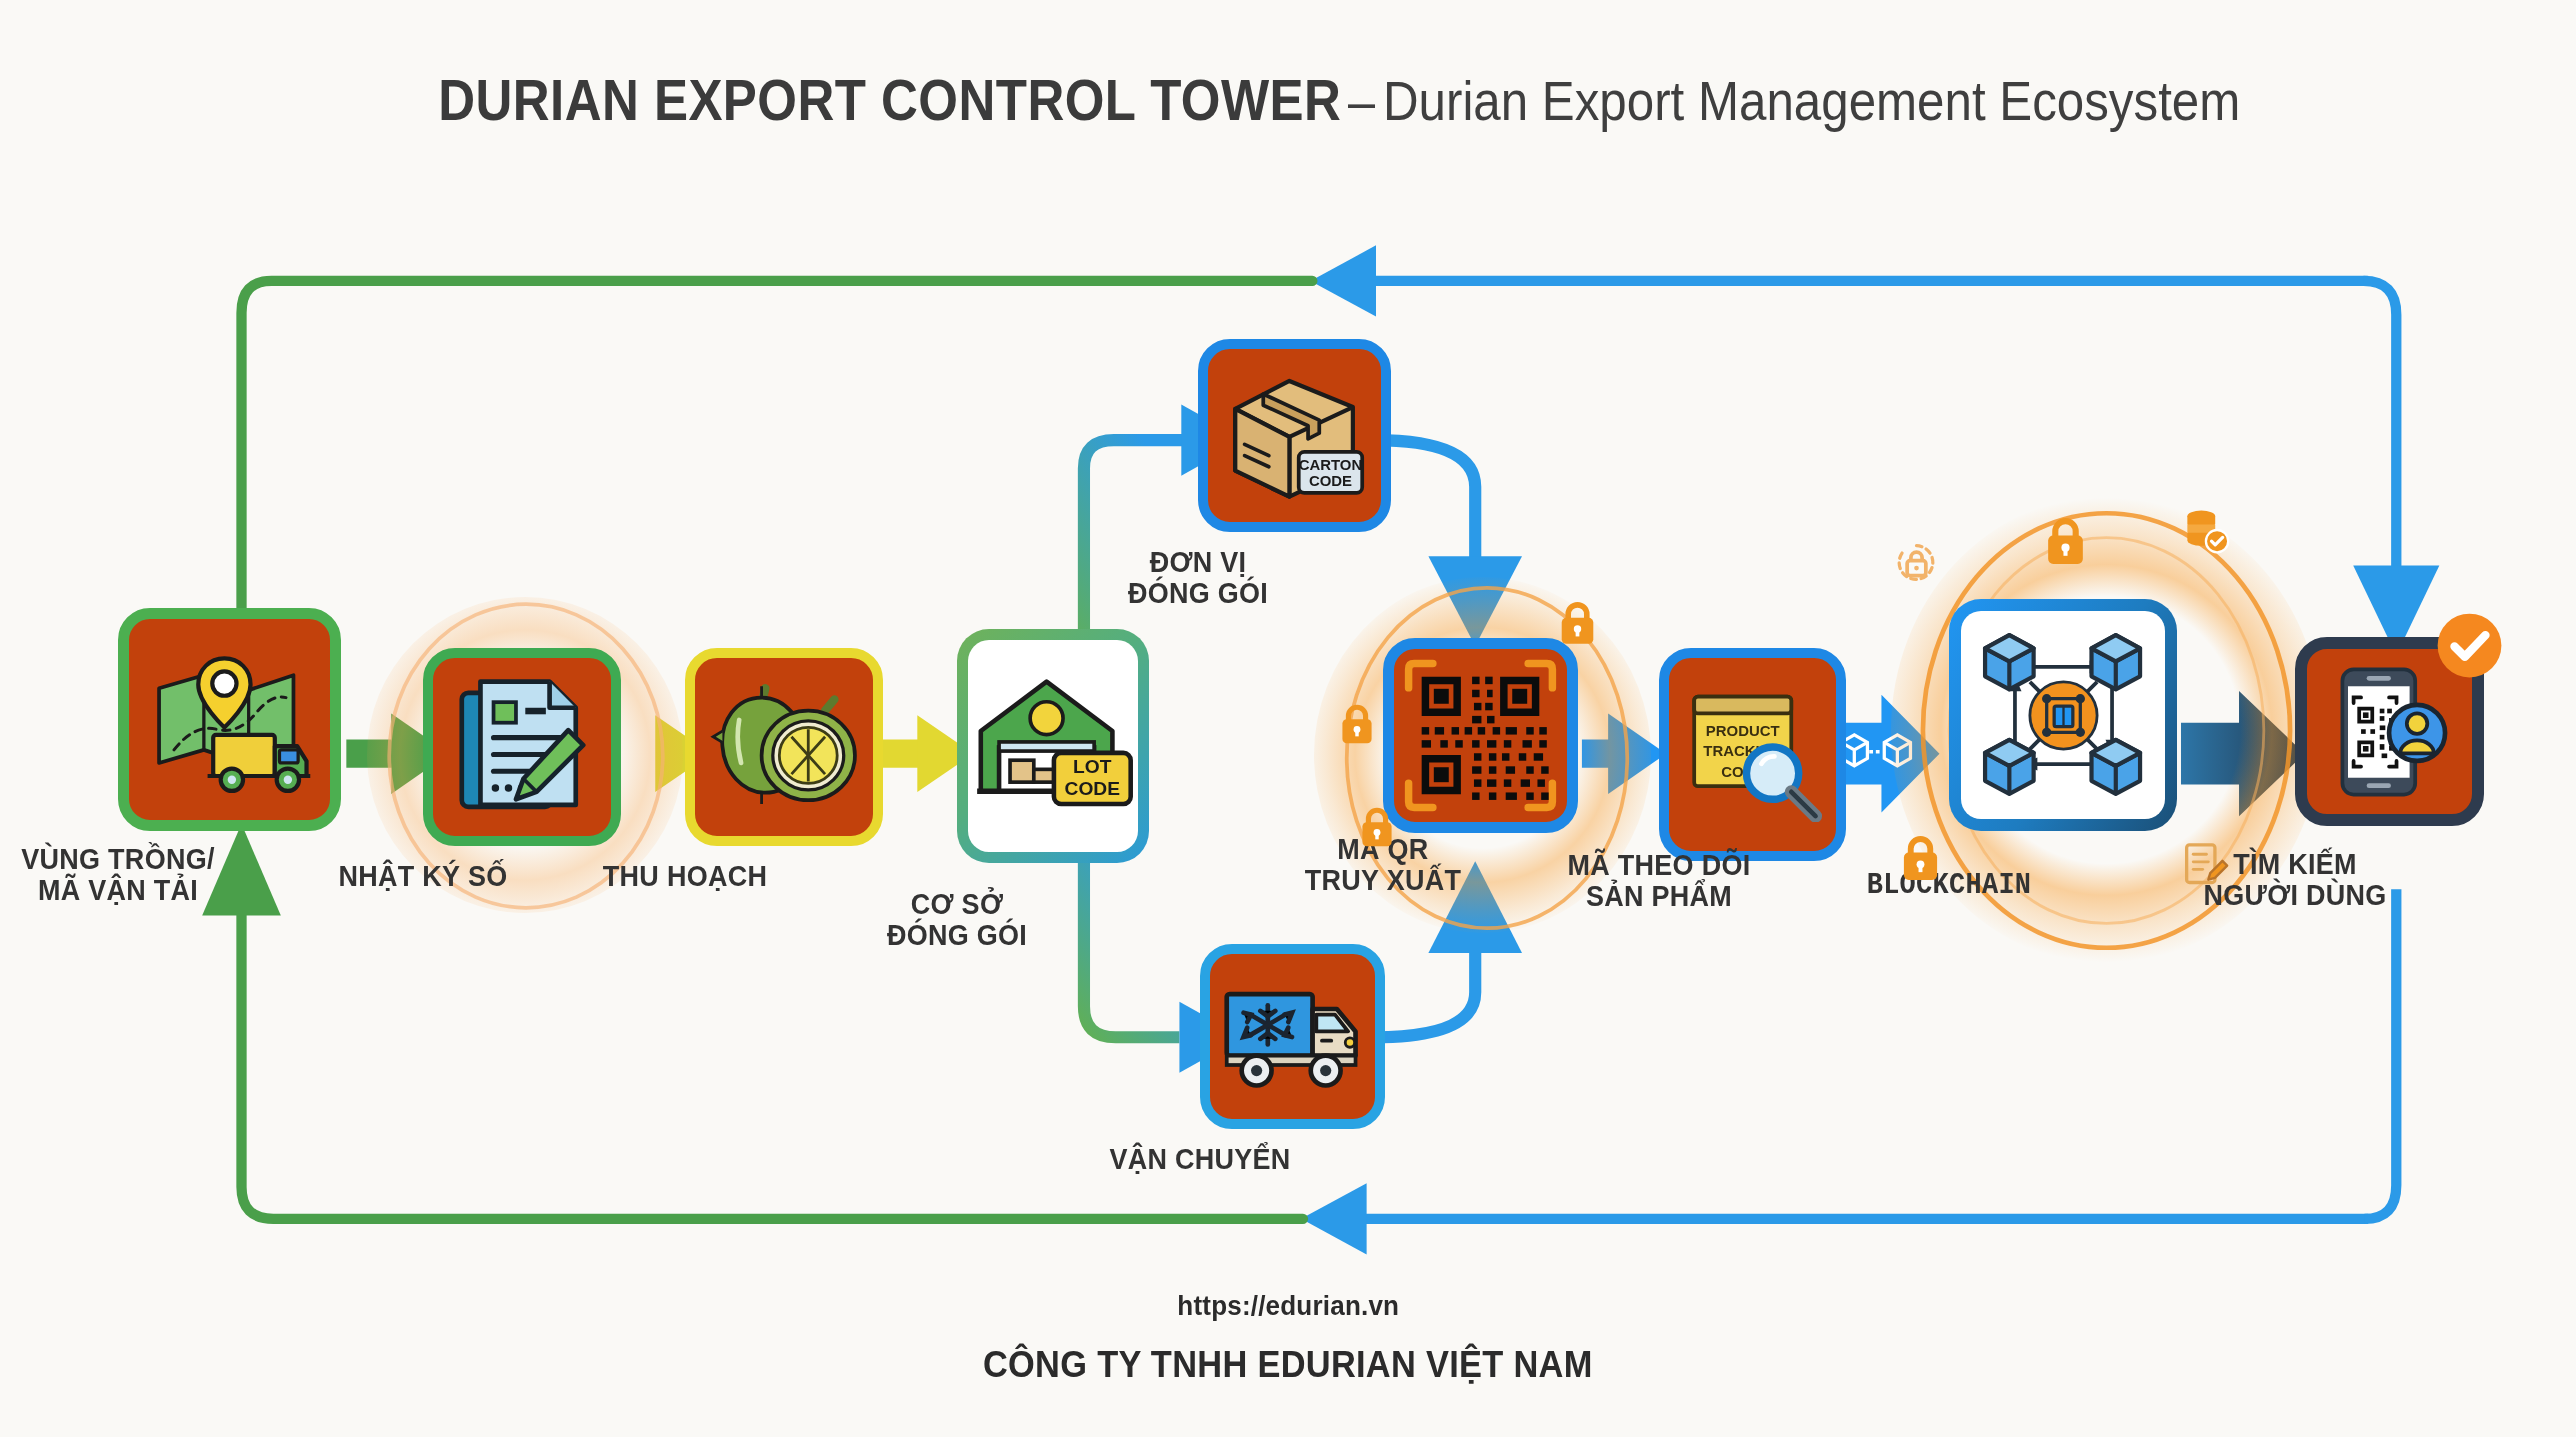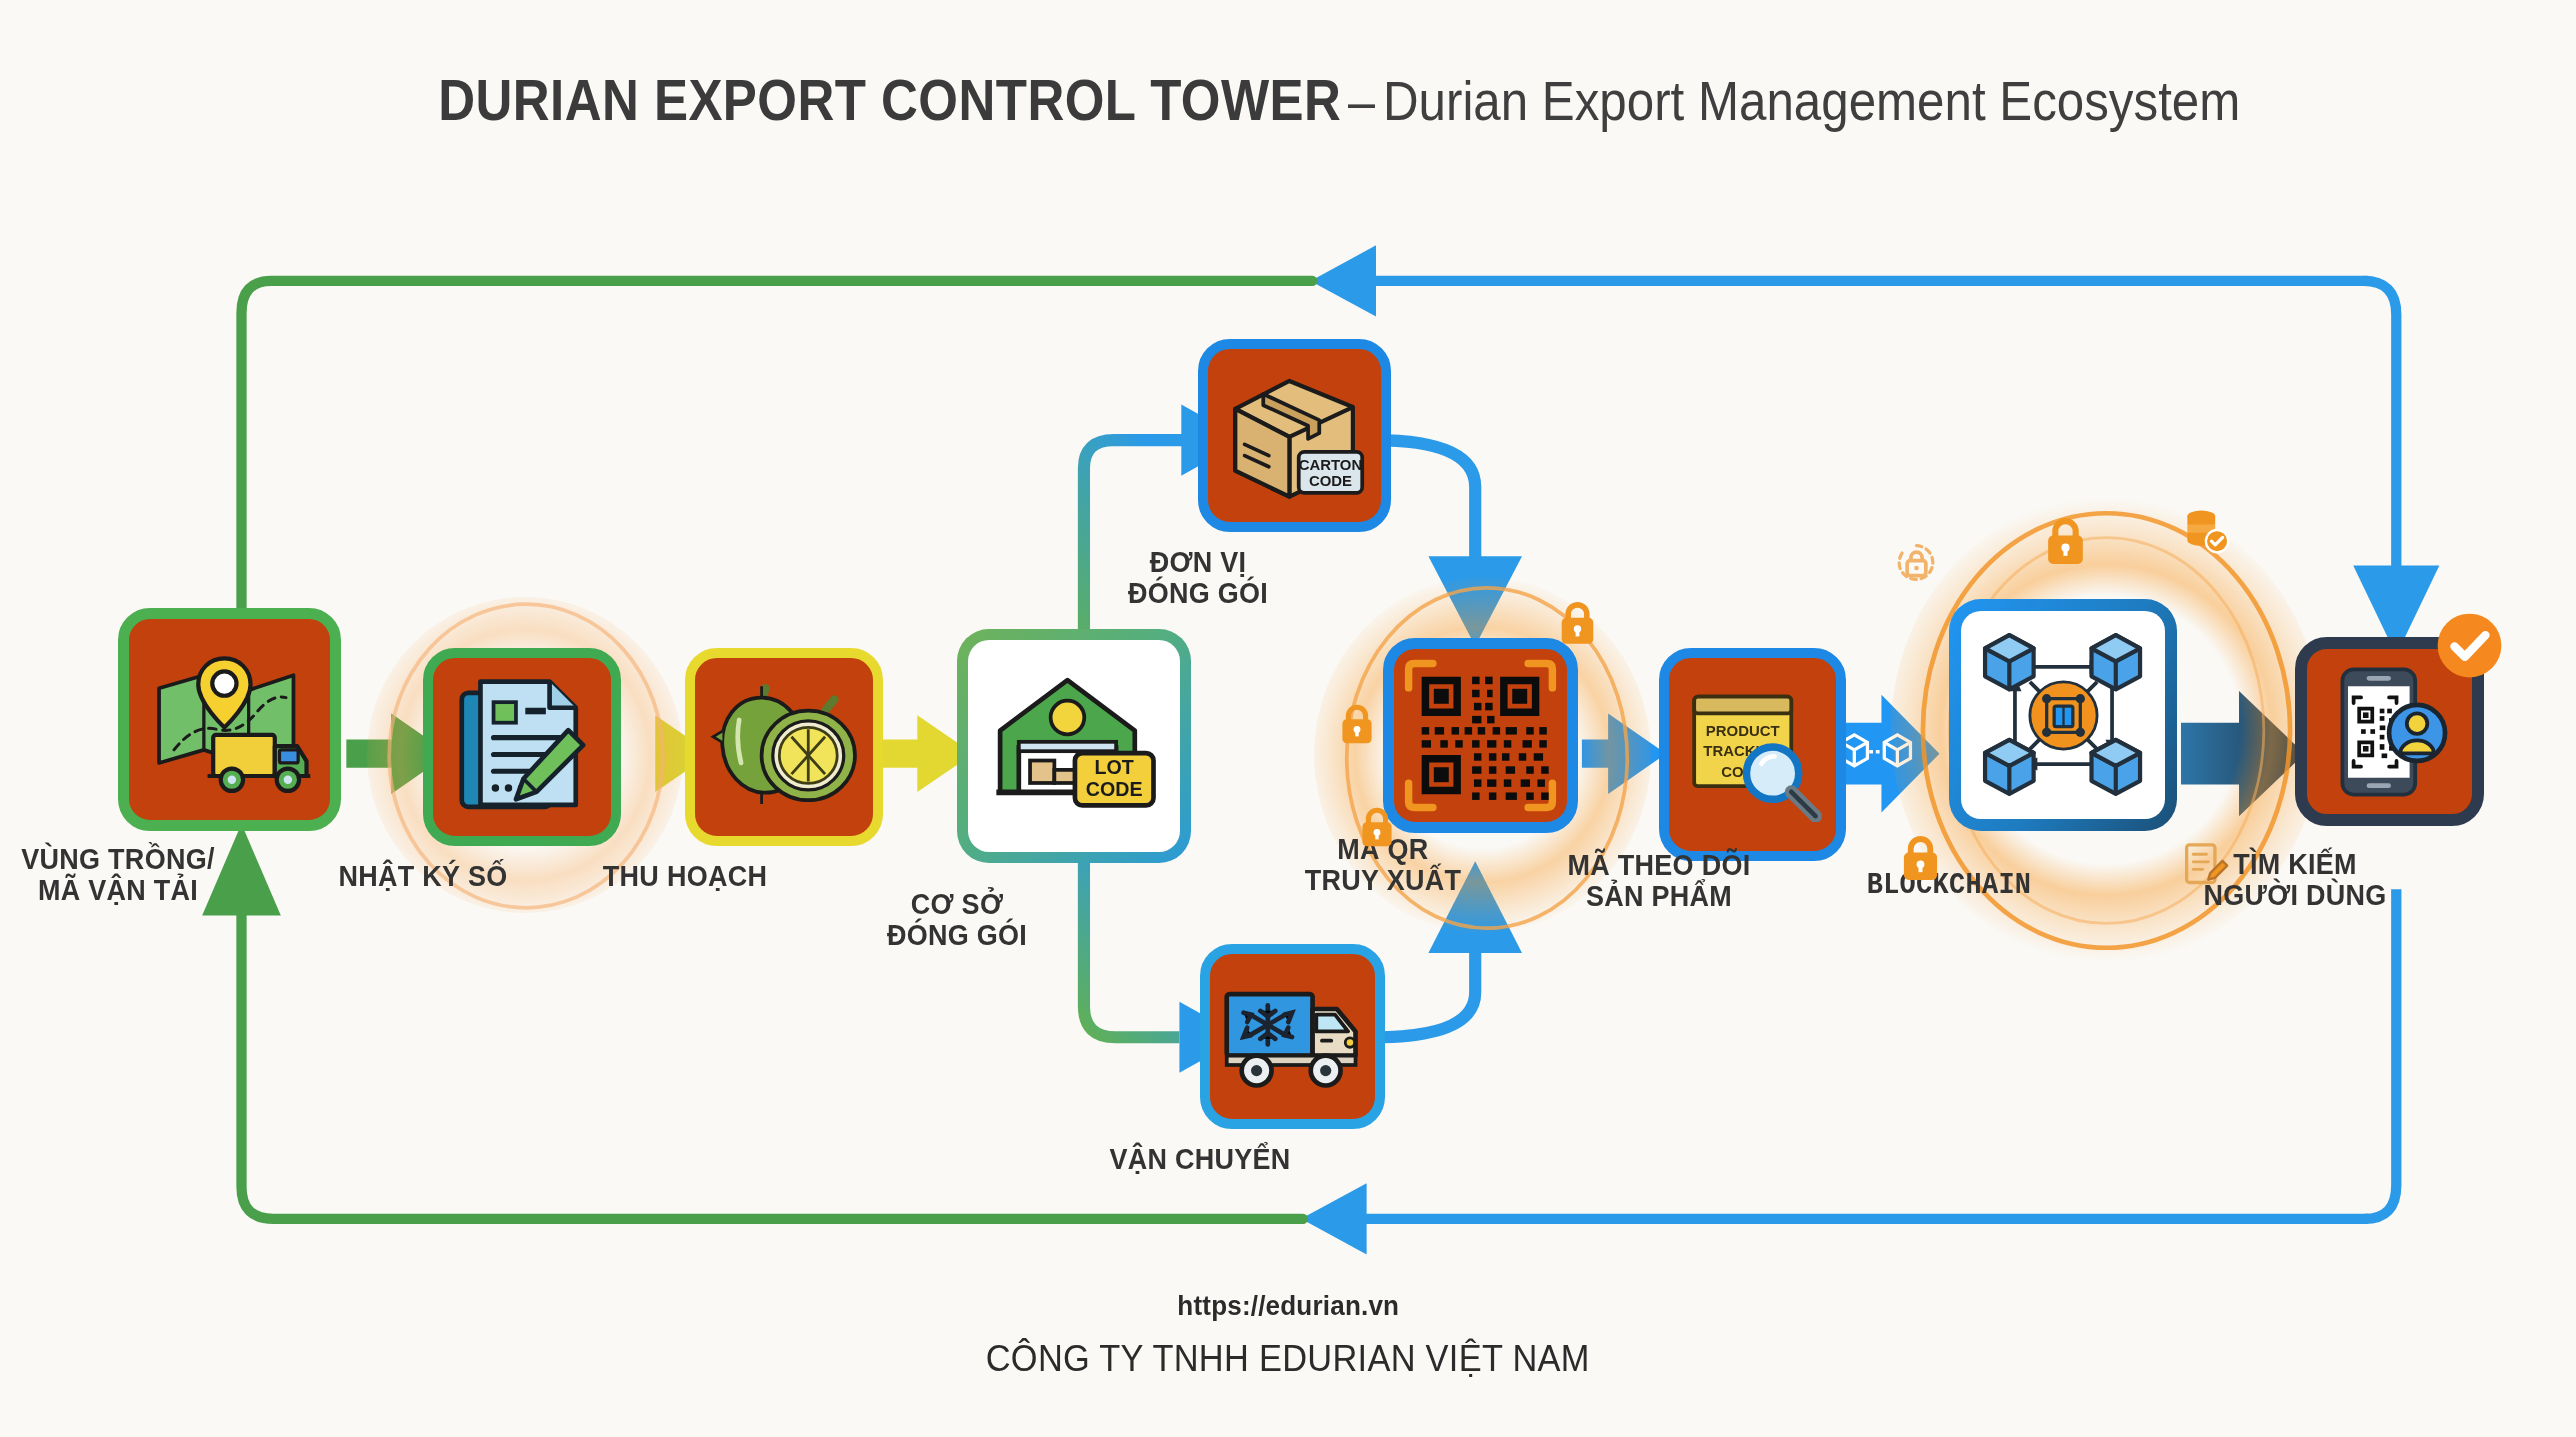--- a/index.html
+++ b/index.html
@@ -62,21 +62,21 @@
   
   .badge{position:absolute;z-index:10;}
 
   
   #footer{
     position:absolute;left:0;top:1290px;width:2576px;text-align:center;
     font-family:"Liberation Sans Narrow","Liberation Sans",sans-serif;
     color:#2b2b2b;
   }
   #footer .url{font-size:28px;font-weight:700;display:block;letter-spacing:0.2px;}
-  #footer .co{font-size:37px;font-weight:normal;display:block;margin-top:16px;letter-spacing:0.3px;}
+  #footer .co{font-size:37px;font-weight:bold;display:block;margin-top:22px;letter-spacing:0.3px;}
   #footer .url span,#footer .co span{display:inline-block;transform:scaleX(.93);}
 </style>
 </head>
 <body>
 
 <div id="stage">
 
   <div id="title-wrap">
     <span class="t-strong">DURIAN EXPORT CONTROL TOWER</span><span class="t-dash">–</span><span class="t-light">Durian Export Management Ecosystem</span>
   </div>
@@ -280,21 +280,21 @@
         <path d="M90 64 L126 104 M126 64 L90 104" stroke="#3d3d16" stroke-width="3" fill="none"></path>
         <path d="M108 56 L108 112" stroke="#3d3d16" stroke-width="3"></path>
       </svg>
     </div>
     <div class="caption" style="top:213px;width:300px;">
       <span>THU HOẠCH</span>
     </div>
   </div>
 
   <div class="node" style="left:957px;top:629px;">
-    <div class="box grad" style="width:234px;height:234px;border:11.2px solid transparent;
+    <div class="box grad" style="width:192px;height:234px;border:11.2px solid transparent;
                 background:linear-gradient(#fff,#fff) padding-box,
                            linear-gradient(135deg,#6fb25a 0%,#54ae7f 45%,#2a9ad8 100%) border-box;">
       <svg class="ic" width="174" height="159" viewBox="0 0 186 170">
         <path d="M14 68 L86 14 L158 68 L158 134 L14 134 Z" fill="#4ca64c" stroke="#1b1b1b" stroke-width="5" stroke-linejoin="round"></path>
         <circle cx="86" cy="54" r="18" fill="#f2d43c" stroke="#1b1b1b" stroke-width="4"></circle>
         <rect x="34" y="86" width="104" height="48" fill="#ffffff" stroke="#1b1b1b" stroke-width="5"></rect>
         <rect x="34" y="80" width="104" height="10" fill="#cfe6f2" stroke="#1b1b1b" stroke-width="4"></rect>
         <rect x="46" y="100" width="26" height="24" fill="#e3c389" stroke="#1b1b1b" stroke-width="4"></rect>
         <rect x="72" y="110" width="26" height="14" fill="#e3c389" stroke="#1b1b1b" stroke-width="4"></rect>
         <path d="M10 134 L172 134" stroke="#1b1b1b" stroke-width="6"></path>

